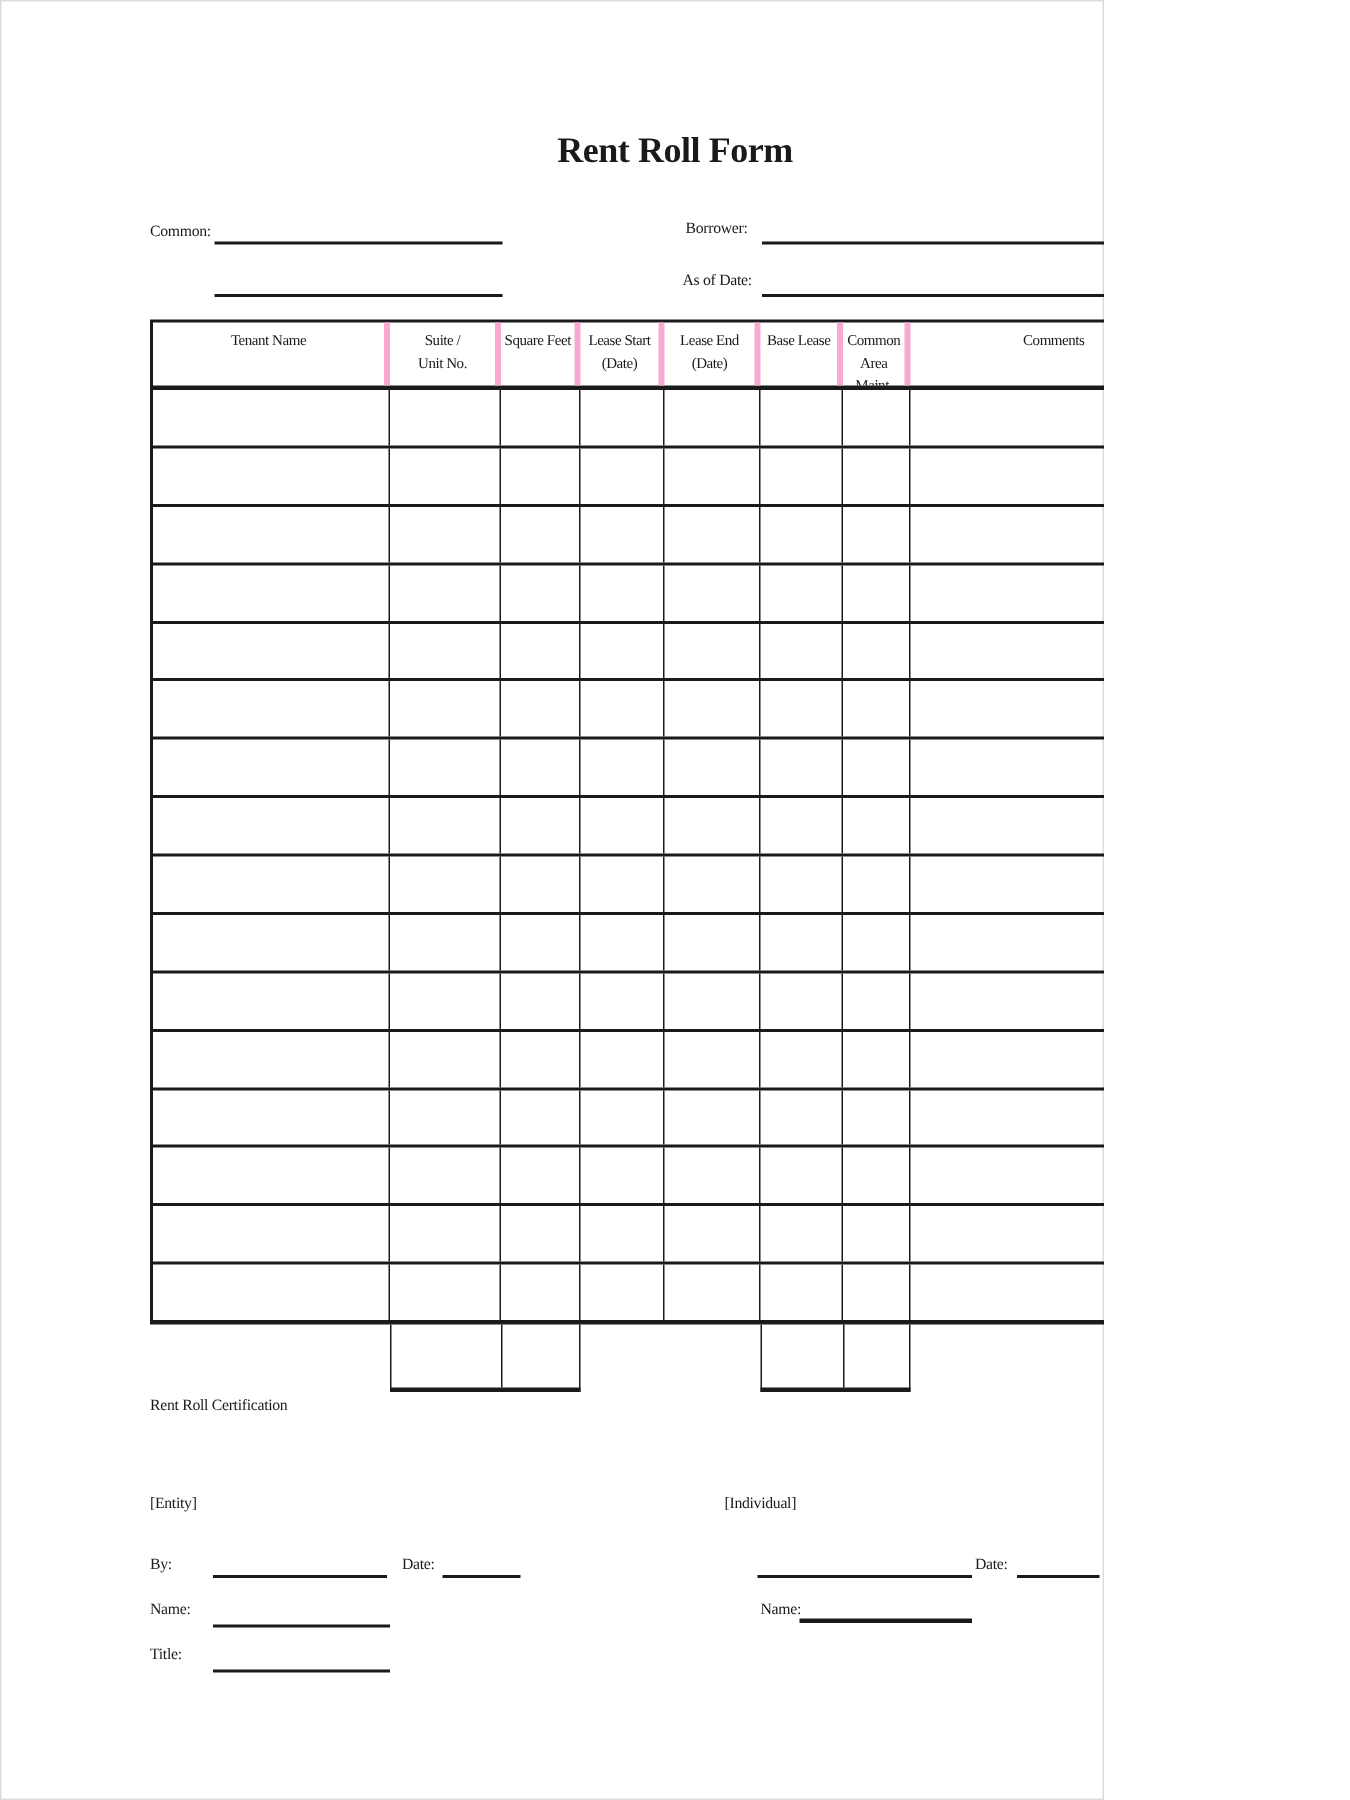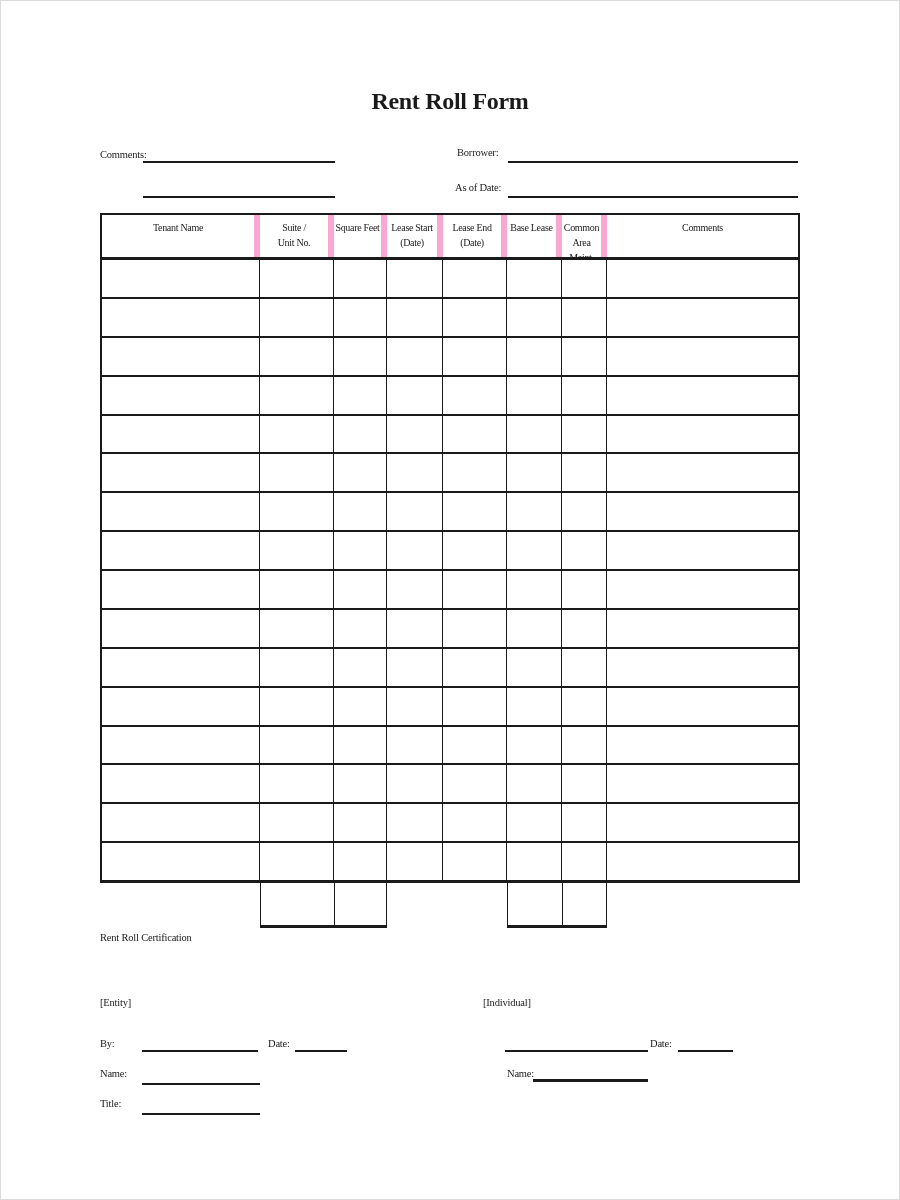--- a/index.html
+++ b/index.html
@@ -1,18 +1,18 @@
 <!DOCTYPE html>
 <html><head>
 <meta charset="utf-8">
 <style>
   html,body{margin:0;padding:0;background:#ffffff;}
   .page{
     position:relative;
-    width:900px;height:1200px;
+    width:736px;height:1200px;
     background:#ffffff;
     box-shadow:inset 0 0 0 1px #dcdcdc;
     font-family:"Liberation Serif","DejaVu Serif",serif;
     color:#1a1a1a;
     overflow:hidden;
   }
   .abs{position:absolute;}
   .title{
     left:0;top:88px;width:900px;
     text-align:center;
@@ -32,21 +32,21 @@
   }
   .thead{
     display:grid;
     grid-template-columns:158px 74px 53px 56px 64px 55px 45px 1fr;
     height:45px;flex:0 0 45px;
     border-bottom:3px solid #1a1a1a;
     box-sizing:border-box;
   }
   .th{
     box-sizing:border-box;
-    border-right:6px solid #f9a8d4;
+    border-right:4px solid #f9a8d4;
     text-align:center;
     font-size:10px;line-height:15px;
     letter-spacing:-0.3px;
     padding-top:5px;
     overflow:hidden;
   }
   .th:last-child{border-right:none;}
   .th span{display:block;}
   .tbody{flex:1;display:flex;flex-direction:column;}
   .tr{
@@ -76,21 +76,21 @@
     border-bottom:3px solid #111;height:9px;
   }
 </style>
 </head>
 <body>
 
 <div class="page">
 
   <div class="abs title">Rent Roll Form</div>
 
-  <div class="abs lbl" style="left:100px;top:149px;">Comments:</div>
+  <div class="abs lbl" style="left:100px;top:149px;">Common:</div>
   <div class="abs fill-line" style="left:143px;top:161px;width:192px;"></div>
   <div class="abs fill-line" style="left:143px;top:196px;width:192px;"></div>
 
   <div class="abs lbl" style="left:457px;top:147px;">Borrower:</div>
   <div class="abs fill-line" style="left:508px;top:161px;width:290px;"></div>
 
   <div class="abs lbl" style="left:455px;top:182px;">As of Date:</div>
   <div class="abs fill-line" style="left:508px;top:196px;width:290px;"></div>
 
   <div class="abs rent-table">

